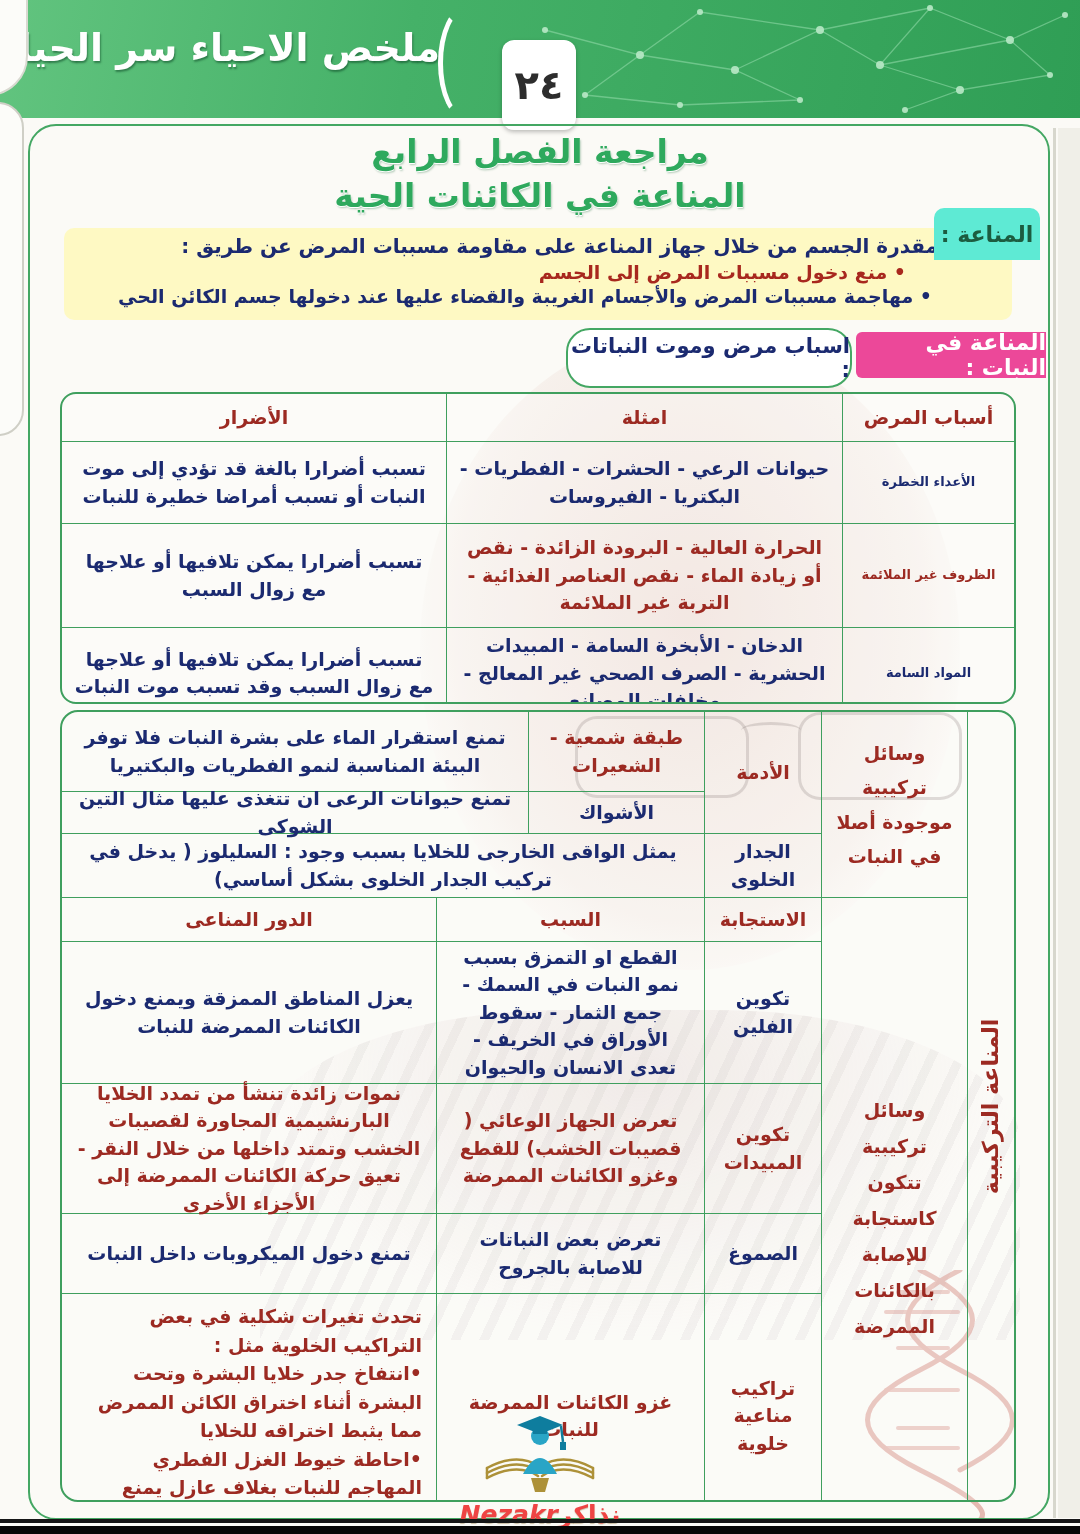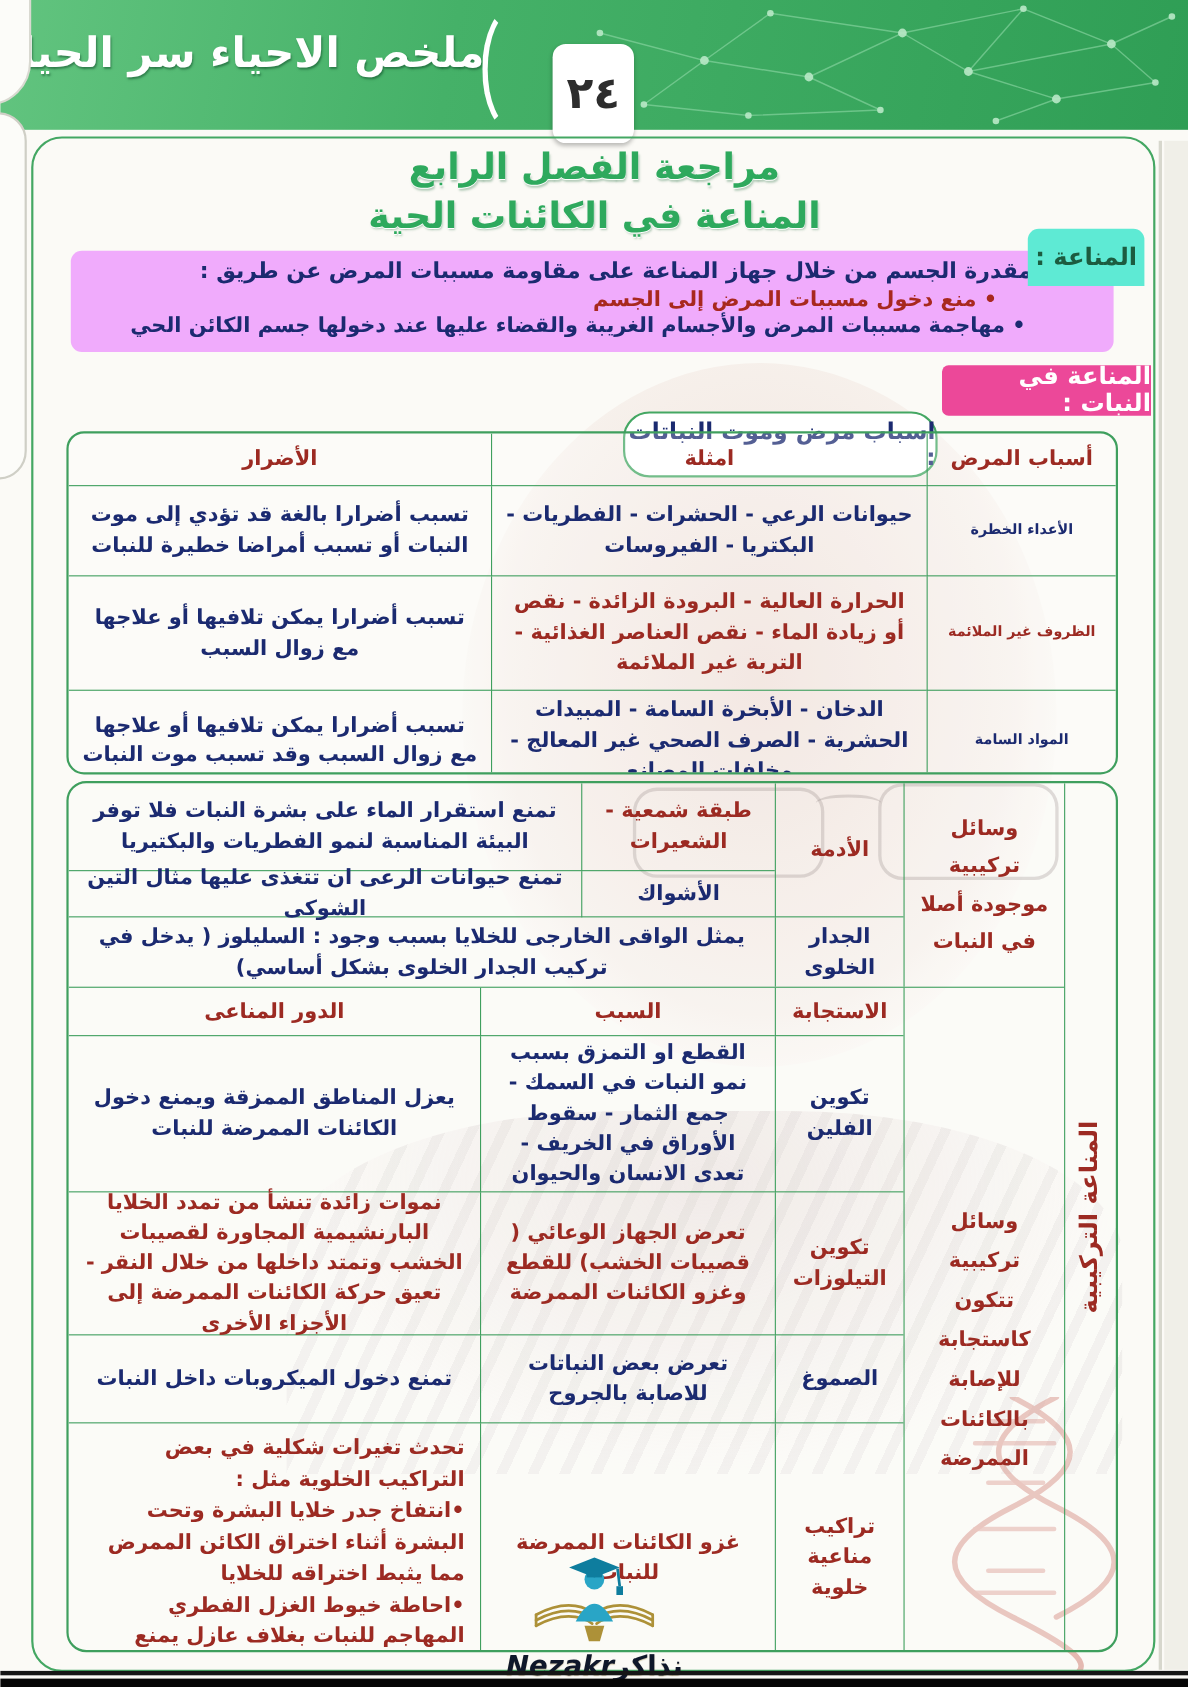--- a/index.html
+++ b/index.html
@@ -45,33 +45,33 @@
   .title-line{position:absolute;left:0;width:1080px;text-align:center;z-index:2;
     color:#2ea95d;font-weight:bold;font-size:33px;
     text-shadow:0 1px 0 #ffffff,1px 2px 2px rgba(20,100,50,.3);}
   .t1{top:132px;}
   .t2{top:176px;}
 
   
   .def-tab{position:absolute;left:934px;top:208px;width:106px;height:52px;background:#5eead4;
     border-radius:10px 10px 0 0;display:flex;align-items:center;justify-content:center;
     color:#1c5c40;font-size:22px;font-weight:bold;z-index:3;}
-  .def-box{position:absolute;left:64px;top:228px;width:948px;height:92px;background:#f0abfc;
+  .def-box{position:absolute;left:64px;top:228px;width:948px;height:92px;background:#fef9c3;
     border-radius:10px;z-index:2;}
   .def-intro{margin:6px 74px 0 10px;color:#1b2a70;font-size:20px;font-weight:bold;text-align:right;}
   .def-b1{margin:3px 106px 0 10px;color:#a8281e;font-size:19px;font-weight:bold;text-align:right;}
   .def-b2{margin:2px 80px 0 10px;color:#1b2a70;font-size:19px;font-weight:bold;text-align:right;}
 
   
   .badge{position:absolute;left:856px;top:332px;width:190px;height:46px;background:#ec4899;
     border-radius:6px 0 0 6px;display:flex;align-items:center;justify-content:center;
     color:#ffffff;font-size:22px;font-weight:bold;z-index:2;}
   .subtitle-box{position:absolute;left:566px;top:328px;width:282px;height:56px;background:#ffffff;
     border:2px solid #44a763;border-radius:24px;display:flex;align-items:center;justify-content:center;
-    color:#1b2a70;font-size:21px;font-weight:bold;z-index:2;margin-top:46px;}
+    color:#1b2a70;font-size:21px;font-weight:bold;z-index:2;}
 
   
   .cell{display:flex;align-items:center;justify-content:center;text-align:center;
     padding:4px 10px;font-weight:bold;line-height:1.45;}
   .bl{border-left:1.6px solid #3f9f5e;}
   .bb{border-bottom:1.6px solid #3f9f5e;}
   .navy{color:#1b2a70;}
   .red{color:#9c2a22;}
 
   .table1{position:absolute;left:60px;top:392px;width:952px;height:308px;z-index:2;
@@ -104,21 +104,21 @@
   .part2{flex:1;display:grid;grid-template-columns:146px 117px 268px 1fr;
     grid-template-rows:44px 142px 130px 80px 1fr;}
   .part2 .cell{font-size:19px;}
   .g2{grid-column:1;grid-row:1/6;line-height:1.9;}
   .hdr{font-size:21px;}
   .role-multiline{flex-direction:column;align-items:flex-end;justify-content:center;text-align:right;padding:8px 14px;font-size:18.5px;line-height:1.5;}
   .role-multiline div{width:100%;}
 
   
   .wm{position:absolute;left:455px;top:1412px;width:170px;text-align:center;z-index:4;}
-  .wm-text{font-size:25px;font-weight:bold;font-style:italic;color:#0f172a;direction:ltr;
+  .wm-text{font-size:25px;font-weight:bold;font-style:italic;color:#ef4444;direction:ltr;
     text-shadow:0 1px 1px rgba(120,90,20,.35);letter-spacing:0;line-height:1;}
   .wm-text .ar{font-style:normal;}
 
   
   .bar1{position:absolute;left:0;top:1519px;width:1080px;height:4px;background:#161616;z-index:5;}
   .bar2{position:absolute;left:0;top:1526px;width:1080px;height:8px;background:#060606;z-index:5;}
 </style>
 </head>
 <body>
 
@@ -222,21 +222,21 @@
     <div class="part2">
       <div class="cell group-label red bl g2">وسائل تركيبية تتكون كاستجابة للإصابة بالكائنات الممرضة</div>
       <div class="cell hdr red bl bb">الاستجابة</div>
       <div class="cell hdr red bl bb">السبب</div>
       <div class="cell hdr red bb">الدور المناعى</div>
 
       <div class="cell navy bl bb">تكوين الفلين</div>
       <div class="cell navy bl bb">القطع او التمزق بسبب نمو النبات في السمك - جمع الثمار - سقوط الأوراق في الخريف - تعدى الانسان والحيوان</div>
       <div class="cell navy bb">يعزل المناطق الممزقة ويمنع دخول الكائنات الممرضة للنبات</div>
 
-      <div class="cell red bl bb">تكوين التيلوزات</div>
+      <div class="cell red bl bb">تكوين المبيدات</div>
       <div class="cell red bl bb">تعرض الجهاز الوعائي ( قصيبات الخشب) للقطع وغزو الكائنات الممرضة</div>
       <div class="cell red bb">نموات زائدة تنشأ من تمدد الخلايا البارنشيمية المجاورة لقصيبات الخشب وتمتد داخلها من خلال النقر - تعيق حركة الكائنات الممرضة إلى الأجزاء الأخرى</div>
 
       <div class="cell navy bl bb">الصموغ</div>
       <div class="cell navy bl bb">تعرض بعض النباتات للاصابة بالجروح</div>
       <div class="cell navy bb">تمنع دخول الميكروبات داخل النبات</div>
 
       <div class="cell red bl">تراكيب مناعية خلوية</div>
       <div class="cell red bl">غزو الكائنات الممرضة للنبات</div>
       <div class="cell red role-multiline">

